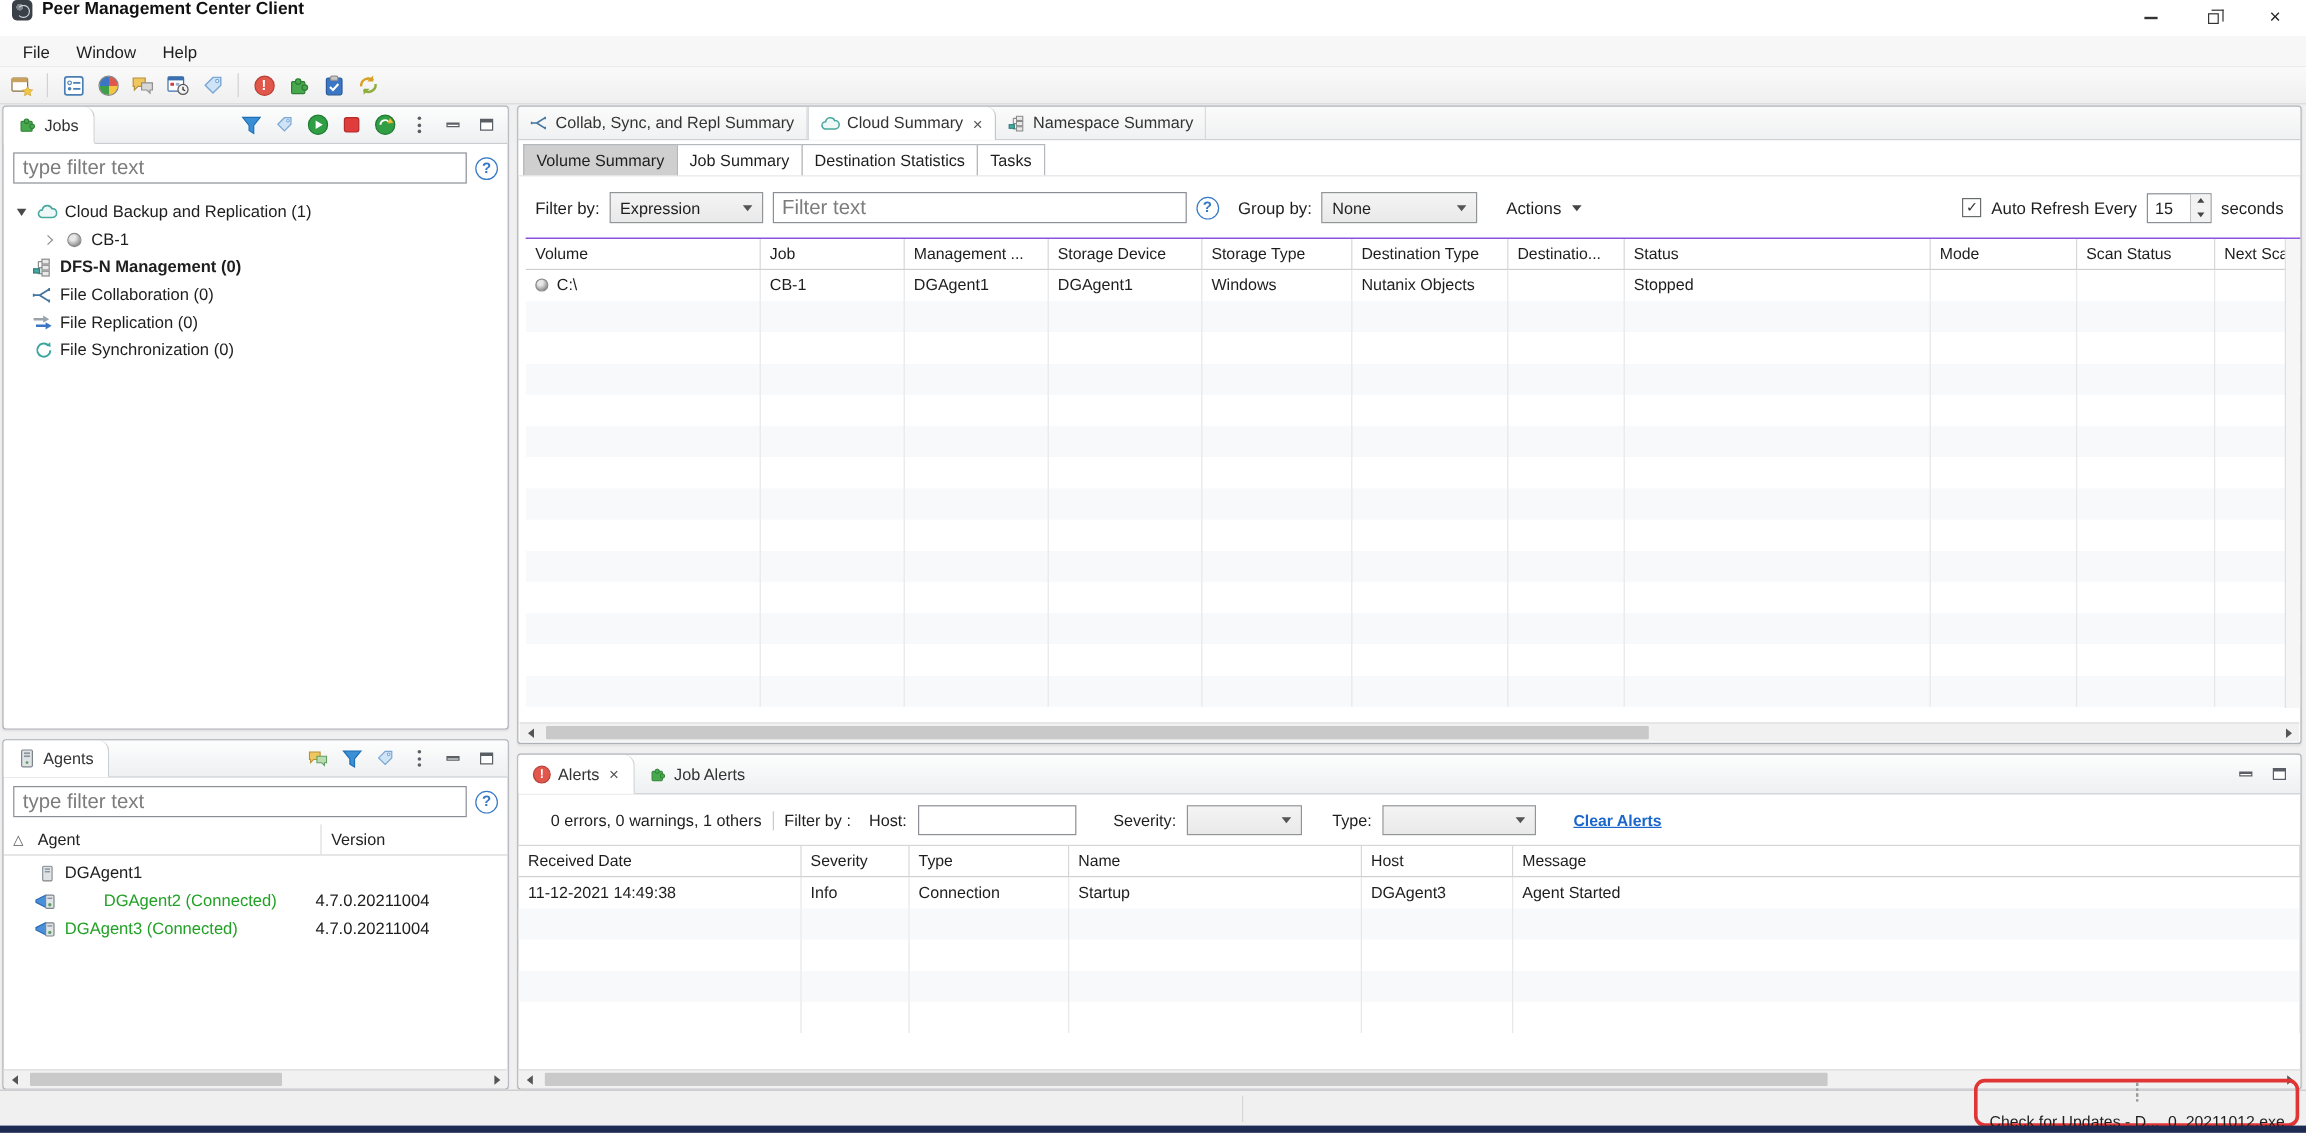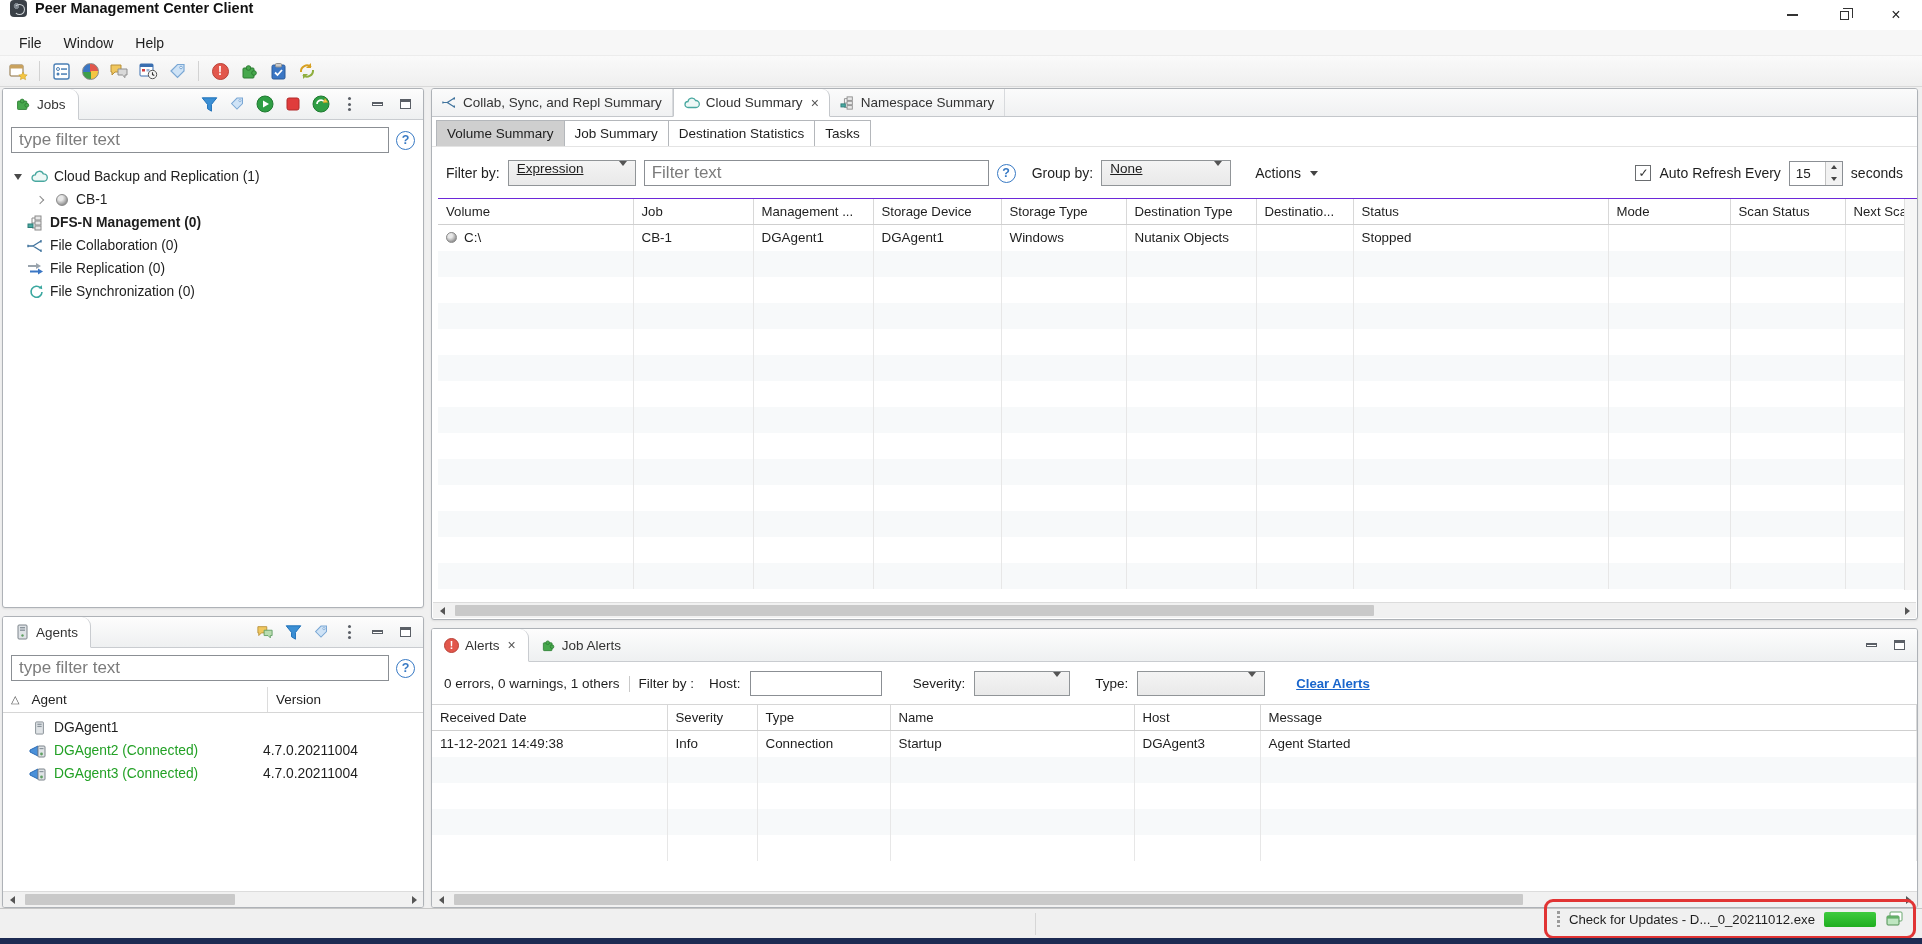--- a/index.html
+++ b/index.html
@@ -59,21 +59,21 @@
 
   
   .ed-tabbar { height:28px; background:linear-gradient(#fbfbfb,#f0f1f2); border-bottom:1px solid #c4c7cb; display:flex; align-items:stretch; }
   .ed-tab { display:flex; align-items:center; gap:6px; padding:0 10px; font-size:13.5px; color:#333; border-right:1px solid #d8dadd; }
   .ed-tab.active { background:#fff; border-right:1px solid #c4c7cb; border-left:1px solid #c4c7cb; margin-bottom:-1px; border-bottom:1px solid #fff; border-top-right-radius:8px; }
   .ed-close { font-size:14px; color:#555; margin-left:2px; }
   .subtabs { height:30px; background:#fff; display:flex; align-items:flex-end; padding:3px 4px 0 4px; border-bottom:1px solid #e4e4e4; }
   .subtab { height:26px; display:flex; align-items:center; padding:0 10px; border:1px solid #b4b7bb; border-bottom:none; font-size:13.5px; background:#fff; margin-right:-1px; }
   .subtab.active { background:#cfcfcf; font-weight:400; }
 
-  .combo { height:26px; border:1px solid #919598; background:linear-gradient(#f4f4f4,#e9e9e9); display:flex; justify-content:space-between; padding:0 8px; font-size:13.5px;text-decoration:underline; }
+  .combo { height:26px; border:1px solid #919598; background:linear-gradient(#f4f4f4,#e9e9e9); display:flex; align-items:center; justify-content:space-between; padding:0 8px; font-size:13.5px; }
   .combo .cchev { width:0; height:0; border-left:4px solid transparent; border-right:4px solid transparent; border-top:5px solid #555; }
   .dd-tri { width:0; height:0; border-left:4.5px solid transparent; border-right:4.5px solid transparent; border-top:5.5px solid #444; }
   .checkbox { width:16px; height:16px; border:1px solid #6a6d70; background:#fff; display:flex; align-items:center; justify-content:center; font-size:12px; color:#333; }
   .spinner { height:25px; width:54px; border:1px solid #8b8f94; background:#fff; display:flex; }
   .spin-val { flex:1; display:flex; align-items:center; padding-left:6px; font-size:13.5px; }
   .spin-btns { width:17px; border-left:1px solid #c3c3c3; display:flex; flex-direction:column; }
   .spin-btns span { flex:1; display:flex; align-items:center; justify-content:center; background:#f2f2f2; }
   .tri-up { width:0;height:0;border-left:3.5px solid transparent;border-right:3.5px solid transparent;border-bottom:4.5px solid #444; }
   .tri-dn { width:0;height:0;border-left:3.5px solid transparent;border-right:3.5px solid transparent;border-top:4.5px solid #444; }
 
@@ -86,27 +86,27 @@
 
   
   .hscroll { height:16px; background:#f1f1f1; border-top:1px solid #dcdcdc; position:relative; }
   .hs-thumb { position:absolute; top:2px; height:11px; background:#c9c9c9; border-radius:1px; }
   .hs-arrow { position:absolute; top:3px; width:10px; height:10px; display:flex; align-items:center; justify-content:center; }
   .arr-l { width:0;height:0;border-top:4.5px solid transparent;border-bottom:4.5px solid transparent;border-right:5.5px solid #555; }
   .arr-r { width:0;height:0;border-top:4.5px solid transparent;border-bottom:4.5px solid transparent;border-left:5.5px solid #555; }
   .vscroll { position:absolute; top:0; right:0; width:13px; bottom:0; background:#f6f6f6; border-left:1px solid #e0e0e0; }
 
   
-  .alerts-summary { display:flex; align-items:center; padding:9px 10px 8px 12px; gap:9px; font-size:13.5px; }
+  .alerts-summary { display:flex; align-items:center; padding:9px 10px 8px 27px; gap:9px; font-size:13.5px; }
   .vdiv { width:1px; height:16px; background:#c9c9c9; }
   .link { color:#1a66cc; text-decoration:underline; font-weight:700; font-size:13.2px; }
 
   
   #statusbar { left:0; top:908px; width:1922px; height:30px; background:#f0f0f0; border-top:1px solid #c6c6c6; }
-  #update-cluster { position:absolute; right:6px; top:-10px; height:40px; display:flex; align-items:center; gap:9px; padding:0 9px 0 10px; border:3px solid #e13434; border-radius:9px; background:transparent; }
+  #update-cluster { position:absolute; right:6px; top:-10px; height:40px; display:flex; align-items:center; gap:9px; padding:0 9px 0 10px; border:3px solid #e13434; border-radius:9px; background:transparent;flex-direction:column; }
   .grip-dots { display:flex; flex-direction:column; gap:2px; }
   .grip-dots i { width:2.5px; height:2.5px; background:#9a9a9a; display:block; }
   #progress-pill { width:52px; height:15px; border-radius:2px; background:linear-gradient(#3ecb3e,#1fae1f); }
   .status-text { font-size:13.2px; color:#1e1e1e; }
   #taskbar-sliver { left:0; top:938px; width:1922px; height:6px; background:#1d2b53; }
   .sb-div { position:absolute; top:4px; width:1px; height:22px; background:#d6d6d6; }
 </style>
 </head>
 <body>
 
@@ -397,21 +397,21 @@
     <div class="arow">
       <span style="width:22px;"></span>
       <span class="ticon" style="width:24px;">
           <svg width="17" height="14" viewBox="0 0 17 14">
             <path d="M1 6 l8-4 v10 l-8-4z" fill="#4a90d9" stroke="#2a6bb5"></path>
             <rect x="9" y="2" width="7" height="11" rx="1" fill="#dfe3e6" stroke="#7c848b"></rect>
             <rect x="10.5" y="4" width="4" height="1.2" fill="#8a949c"></rect>
             <circle cx="12.5" cy="10" r="1.4" fill="#5f9e62"></circle>
           </svg>
         </span>
-      <span class="green-text" style="padding-left:5px; width:214px;">DGAgent2 (Connected)</span>
+      <span class="green-text" style="padding-left:5px; width:214px;text-align:center;">DGAgent2 (Connected)</span>
       <span>4.7.0.20211004</span>
     </div>
     <div class="arow">
       <span style="width:22px;"></span>
       <span class="ticon" style="width:24px;">
           <svg width="17" height="14" viewBox="0 0 17 14">
             <path d="M1 6 l8-4 v10 l-8-4z" fill="#4a90d9" stroke="#2a6bb5"></path>
             <rect x="9" y="2" width="7" height="11" rx="1" fill="#dfe3e6" stroke="#7c848b"></rect>
             <rect x="10.5" y="4" width="4" height="1.2" fill="#8a949c"></rect>
             <circle cx="12.5" cy="10" r="1.4" fill="#5f9e62"></circle>

